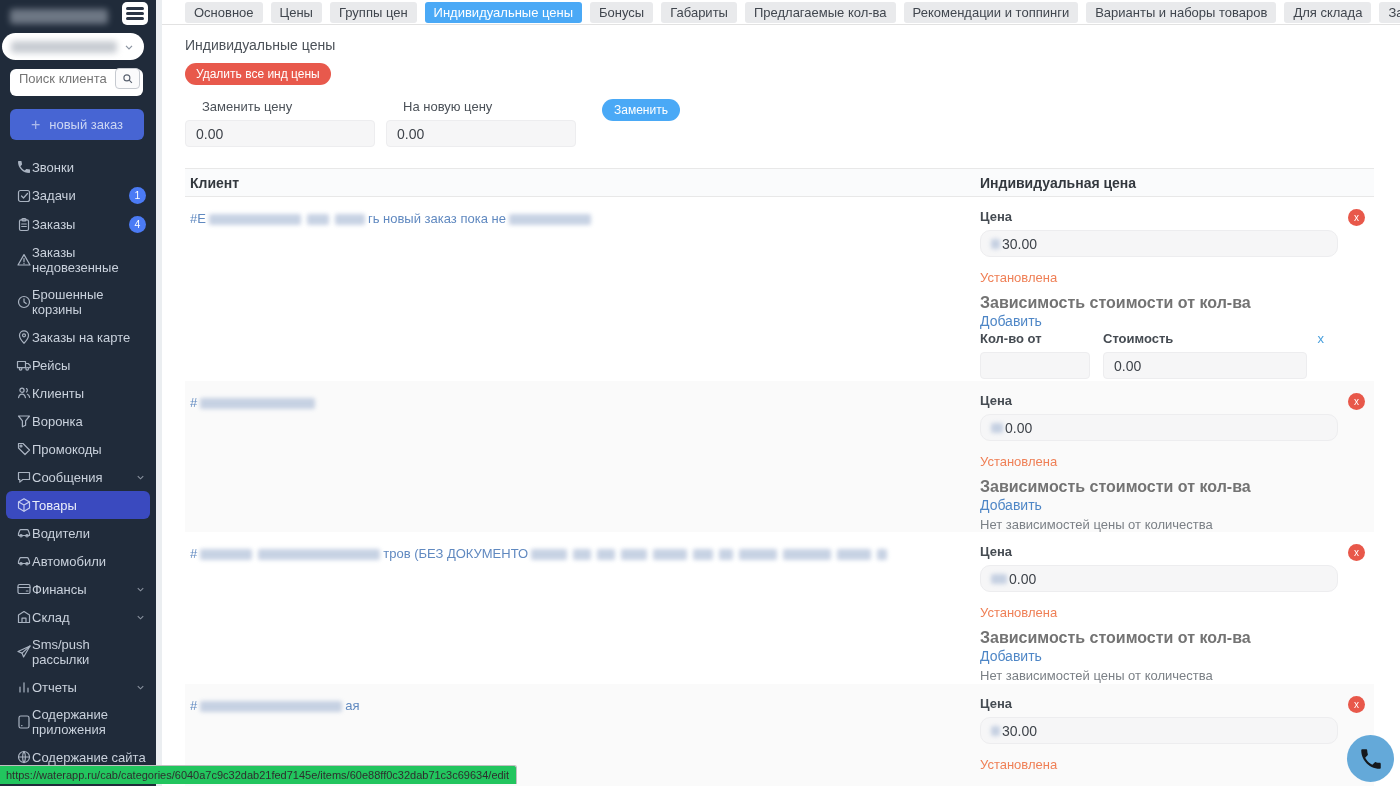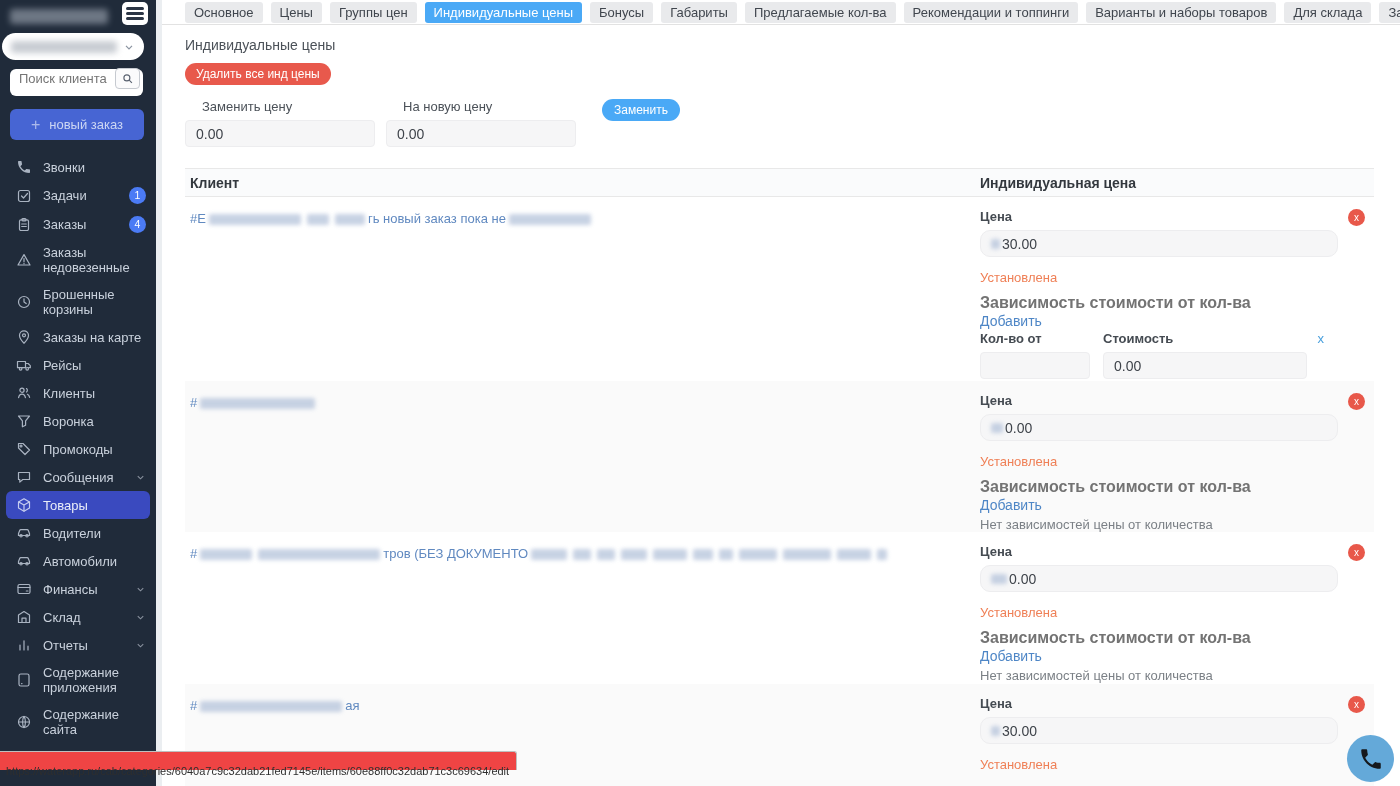--- a/index.html
+++ b/index.html
@@ -14,21 +14,21 @@
   .account-pill { margin:33px 12px 0 2px; height:27px; background:#fff; border-radius:14px; display:flex; align-items:center; padding:0 9px; }
   .account-pill .blurname { flex:1; height:12px; background:#9aa2ad; opacity:.55; border-radius:3px; filter:blur(3px); margin-right:6px; }
   .account-pill svg { width:12px; height:12px; stroke:#8a93a0; stroke-width:1.6; fill:none; flex-shrink:0; }
   .search-row { margin:9px 13px 0 10px; height:27px; background:#fff; border-radius:6px; display:flex; align-items:center; padding:0 3px 8px 9px; }
   .search-row input { flex:1; min-width:0; border:0; outline:none; font-size:13px; color:#333; font-family:inherit; background:transparent; }
   .search-btn { width:25px; height:21px; border:1px solid #c6cad0; background:#fbfbfc; border-radius:4px; display:flex; align-items:center; justify-content:center; flex-shrink:0; cursor:pointer; }
   .search-btn svg { width:12px; height:12px; stroke:#5a6270; stroke-width:1.5; fill:none; }
   .new-order { margin:13px 12px 0 10px; width:calc(100% - 22px); height:31px; background:#4765d3; border:0; border-radius:6px; color:#ccd6f3; font-size:13px; font-family:inherit; display:flex; align-items:center; justify-content:center; gap:9px; cursor:pointer; }
   .new-order .plus { font-size:16px; color:rgba(255,255,255,.55); line-height:1; }
   .nav { margin-top:13px; }
-  .nav-item { display:flex; align-items:center; gap:11px; padding:6px 10px 6px 16px; font-size:13px; line-height:15px; cursor:pointer; }
+  .nav-item { display:flex; align-items:center; padding:6px 10px 6px 16px; font-size:13px; line-height:15px; cursor:pointer; }
   .nav-item svg.ni { width:16px; height:16px; flex-shrink:0; stroke:#a9b3c1; stroke-width:1.2; fill:none; stroke-linecap:round; stroke-linejoin:round; }
   .nav-item svg.ni.solid { fill:#a9b3c1; stroke:none; }
   .nav-item .lbl { flex:1; }
   .nav-item .chev { width:11px; height:11px; stroke:#8a93a0; stroke-width:1.5; fill:none; flex-shrink:0; }
   .nav-item.active { margin:0 6px; padding-left:10px; border-radius:6px; background:#3a4abf; color:#e9edf9; }
   .nav-item.active svg.ni { stroke:#c6cdf0; }
   .badge { min-width:17px; height:17px; border-radius:9px; background:#4b7bf5; color:#fff; font-size:10.5px; display:inline-flex; align-items:center; justify-content:center; padding:0 4px; margin-left:4px; }
 
   
   .main { flex:1; position:relative; background:#fff; border-left:6px solid #ebeef1; display:flex; flex-direction:column; }
@@ -62,21 +62,21 @@
   .dep-title { margin-top:9px; font-size:16px; font-weight:bold; color:#737373; }
   .add-link { margin-top:0; font-size:14px; color:#4e86c6; cursor:pointer; display:inline-block; }
   .no-deps { margin-top:3px; font-size:13px; color:#7b8086; }
   .x-circle { position:absolute; top:12px; right:9px; width:17px; height:17px; border-radius:50%; background:#e8584a; color:#fff; font-size:10px; display:flex; align-items:center; justify-content:center; cursor:pointer; line-height:1; }
   .dep-form { margin-top:1px; display:flex; gap:13px; position:relative; }
   .dep-col1 { width:110px; }
   .dep-col2 { width:204px; }
   .dep-x { position:absolute; right:14px; top:0; font-size:13px; color:#4aa0dd; cursor:pointer; }
   .fab-phone { position:absolute; right:6px; bottom:4px; width:47px; height:47px; border-radius:50%; background:#64a9d9; display:flex; align-items:center; justify-content:center; z-index:8; cursor:pointer; }
   .fab-phone svg { width:26px; height:26px; fill:#15181c; }
-  .statusbar { position:absolute; left:0; bottom:16px; height:19px; background:#ef4444; border:1px solid #bfbfbf; border-left:0; border-bottom:0; border-radius:0 3px 0 0; font-size:11px; color:#2e2e2e; padding:13px 7px 0 6px; z-index:9; white-space:nowrap; }
+  .statusbar { position:absolute; left:0; bottom:2px; height:19px; background:#22c55e; border:1px solid #bfbfbf; border-left:0; border-bottom:0; border-radius:0 3px 0 0; font-size:11px; color:#2e2e2e; padding:3px 7px 0 6px; z-index:9; white-space:nowrap; }
 </style>
 </head>
 <body>
 
 <div class="page">
 
   <aside class="sidebar">
     <div class="sb-logo"></div>
     <div class="hamburger">
         <i></i>
@@ -228,20 +228,27 @@
       <div class="nav-item">
         <svg class="ni" viewBox="0 0 16 16">
             <path d="M2.5 13.5V6L8 2.5 13.5 6v7.5"></path>
             <path d="M6 13.5V9.2h4v4.3"></path>
             <path d="M2.5 13.5h11"></path>
           </svg>
         <span class="lbl">Склад</span>
         <svg class="chev" viewBox="0 0 16 16">
             <path d="M4 6l4 4 4-4"></path>
           </svg>
+      </div>
+      <div class="nav-item">
+        <svg class="ni" viewBox="0 0 16 16">
+            <path d="M14 2L2 7.5l4 1.6L7.6 13z"></path>
+            <path d="M14 2L6 9.1"></path>
+          </svg>
+        <span class="lbl">Sms/push рассылки</span>
       </div>
       <div class="nav-item">
         <svg class="ni" viewBox="0 0 16 16">
             <path d="M4 13V8M8 13V3.8M12 13V9.2"></path>
           </svg>
         <span class="lbl">Отчеты</span>
         <svg class="chev" viewBox="0 0 16 16">
             <path d="M4 6l4 4 4-4"></path>
           </svg>
       </div>

